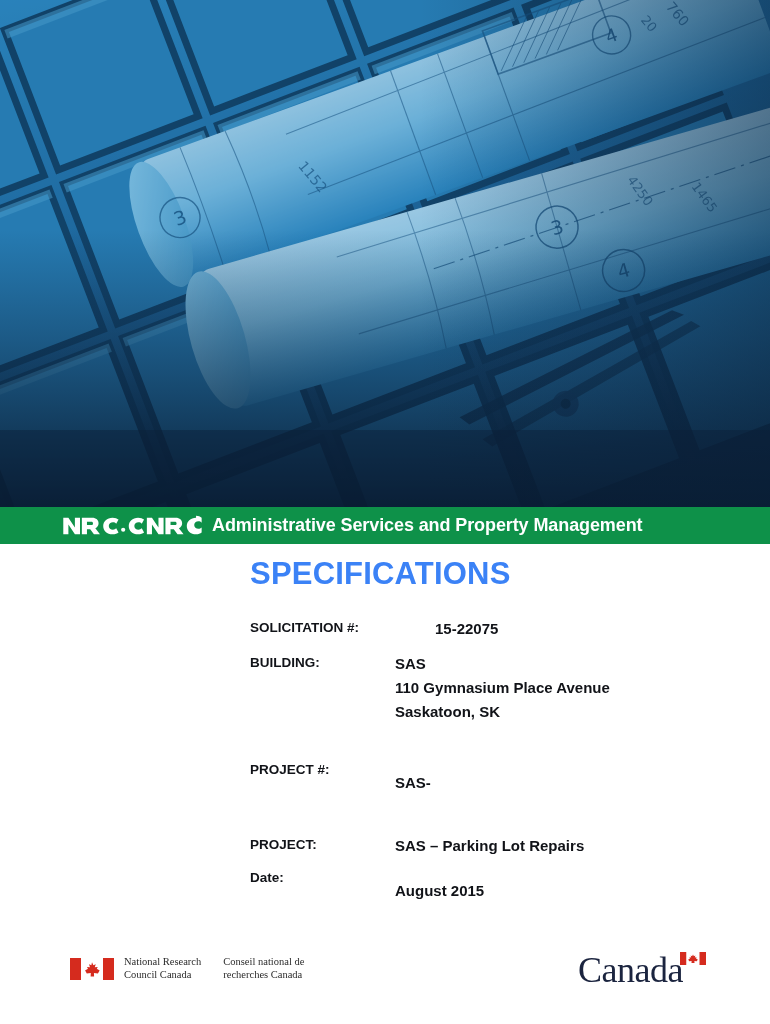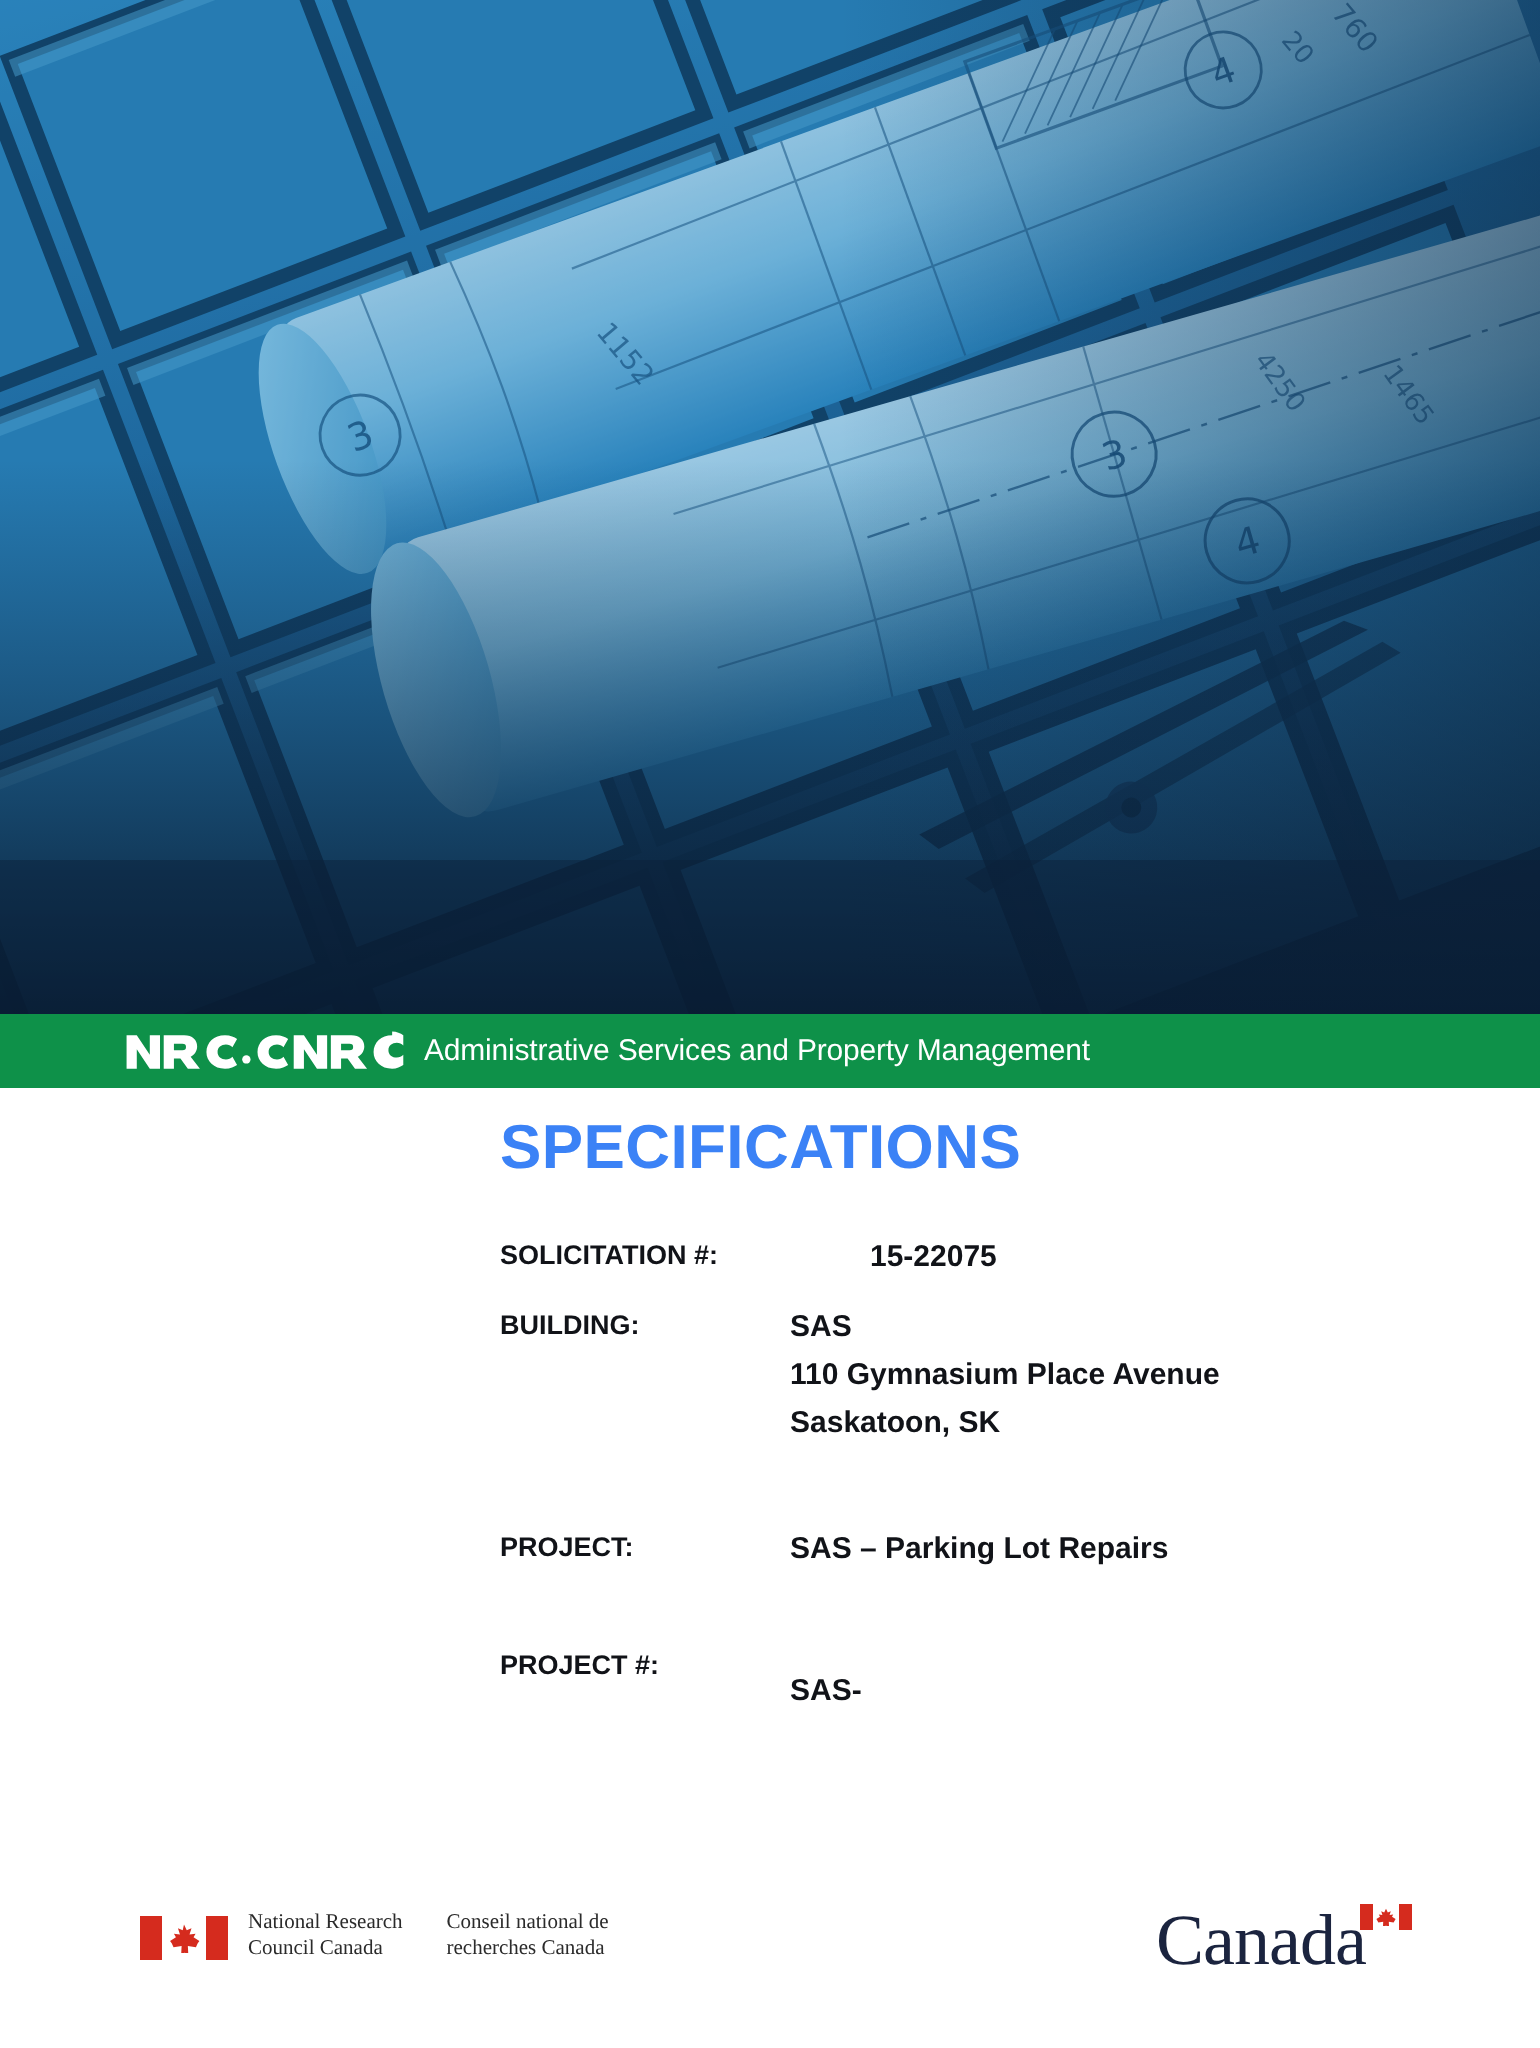--- a/index.html
+++ b/index.html
@@ -38,22 +38,22 @@
   }
   .banner-logo {
     margin-left: 62px;
     width: 140px;
     height: 26px;
     display: block;
   }
   .banner-subtitle {
     margin-left: 10px;
     color: #ffffff;
-    font-size: 15px;
-    font-weight: normal;
+    font-size: 18px;
+    font-weight: bold;
     letter-spacing: -0.1px;
     white-space: nowrap;
   }
 
   
   .doc-title {
     position: absolute;
     left: 250px;
     top: 556px;
     font-size: 31px;
@@ -359,34 +359,40 @@
 
   <div class="field-row row-building">
     <div class="field-label">BUILDING:</div>
     <div class="field-values">
       <div>SAS</div>
       <div>110 Gymnasium Place Avenue</div>
       <div>Saskatoon, SK</div>
     </div>
   </div>
 
+  <div class="field-row row-projectnum">
+    <div class="field-label">PROJECT #:</div>
+    <div class="field-values">
+      <div>SAS-</div>
+    </div>
+  </div>
+
   <div class="field-row row-project">
     <div class="field-label">PROJECT:</div>
     <div class="field-values">
       <div>SAS – Parking Lot Repairs</div>
     </div>
   </div>
 
-  <div class="field-row row-projectnum">
-    <div class="field-label">PROJECT #:</div>
+  <div class="field-row row-date">
+    <div class="field-label">Date:</div>
     <div class="field-values">
-      <div>SAS-</div>
-    </div>
-  </div>
-
+      <div>August 2015</div>
+    </div>
+  </div>
 
 </div>
 
 <div class="footer">
 
   <div class="nrc-sig">
     <svg class="flag-sm" viewBox="0 0 48 24">
       <rect x="0" y="0" width="12" height="24" fill="#d52b1e"></rect>
       <rect x="12" y="0" width="24" height="24" fill="#ffffff"></rect>
       <rect x="36" y="0" width="12" height="24" fill="#d52b1e"></rect>

